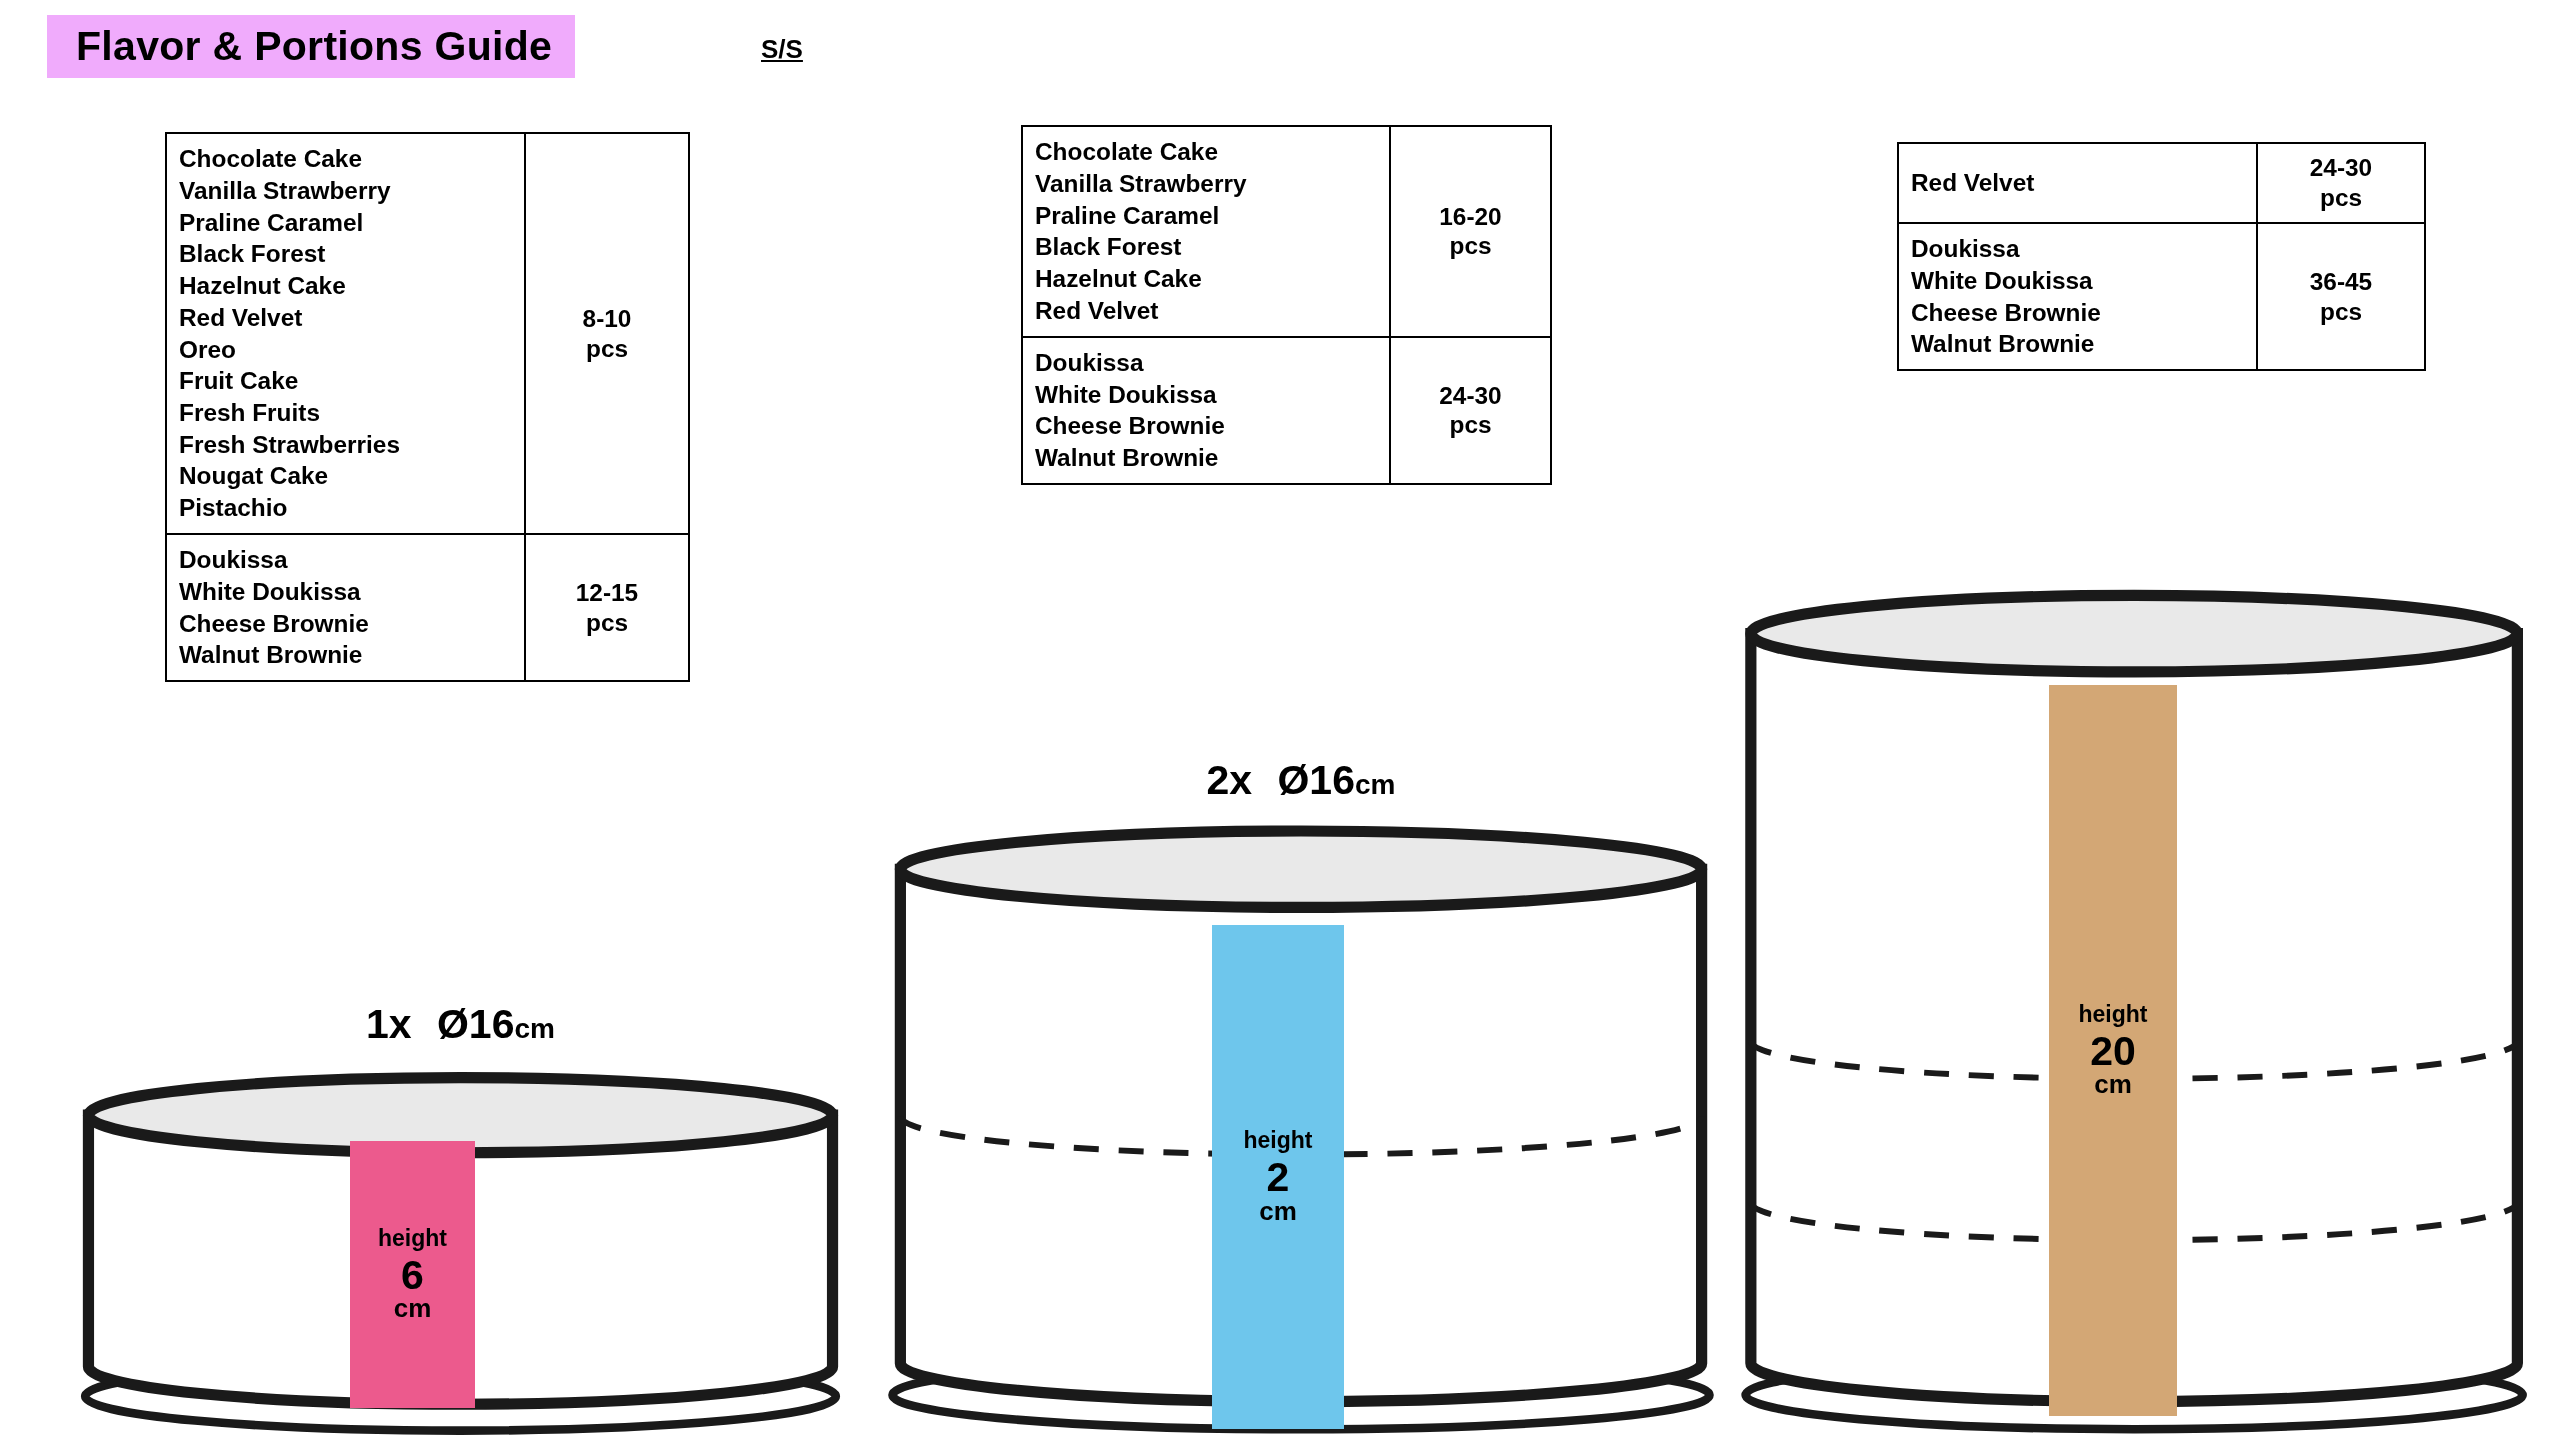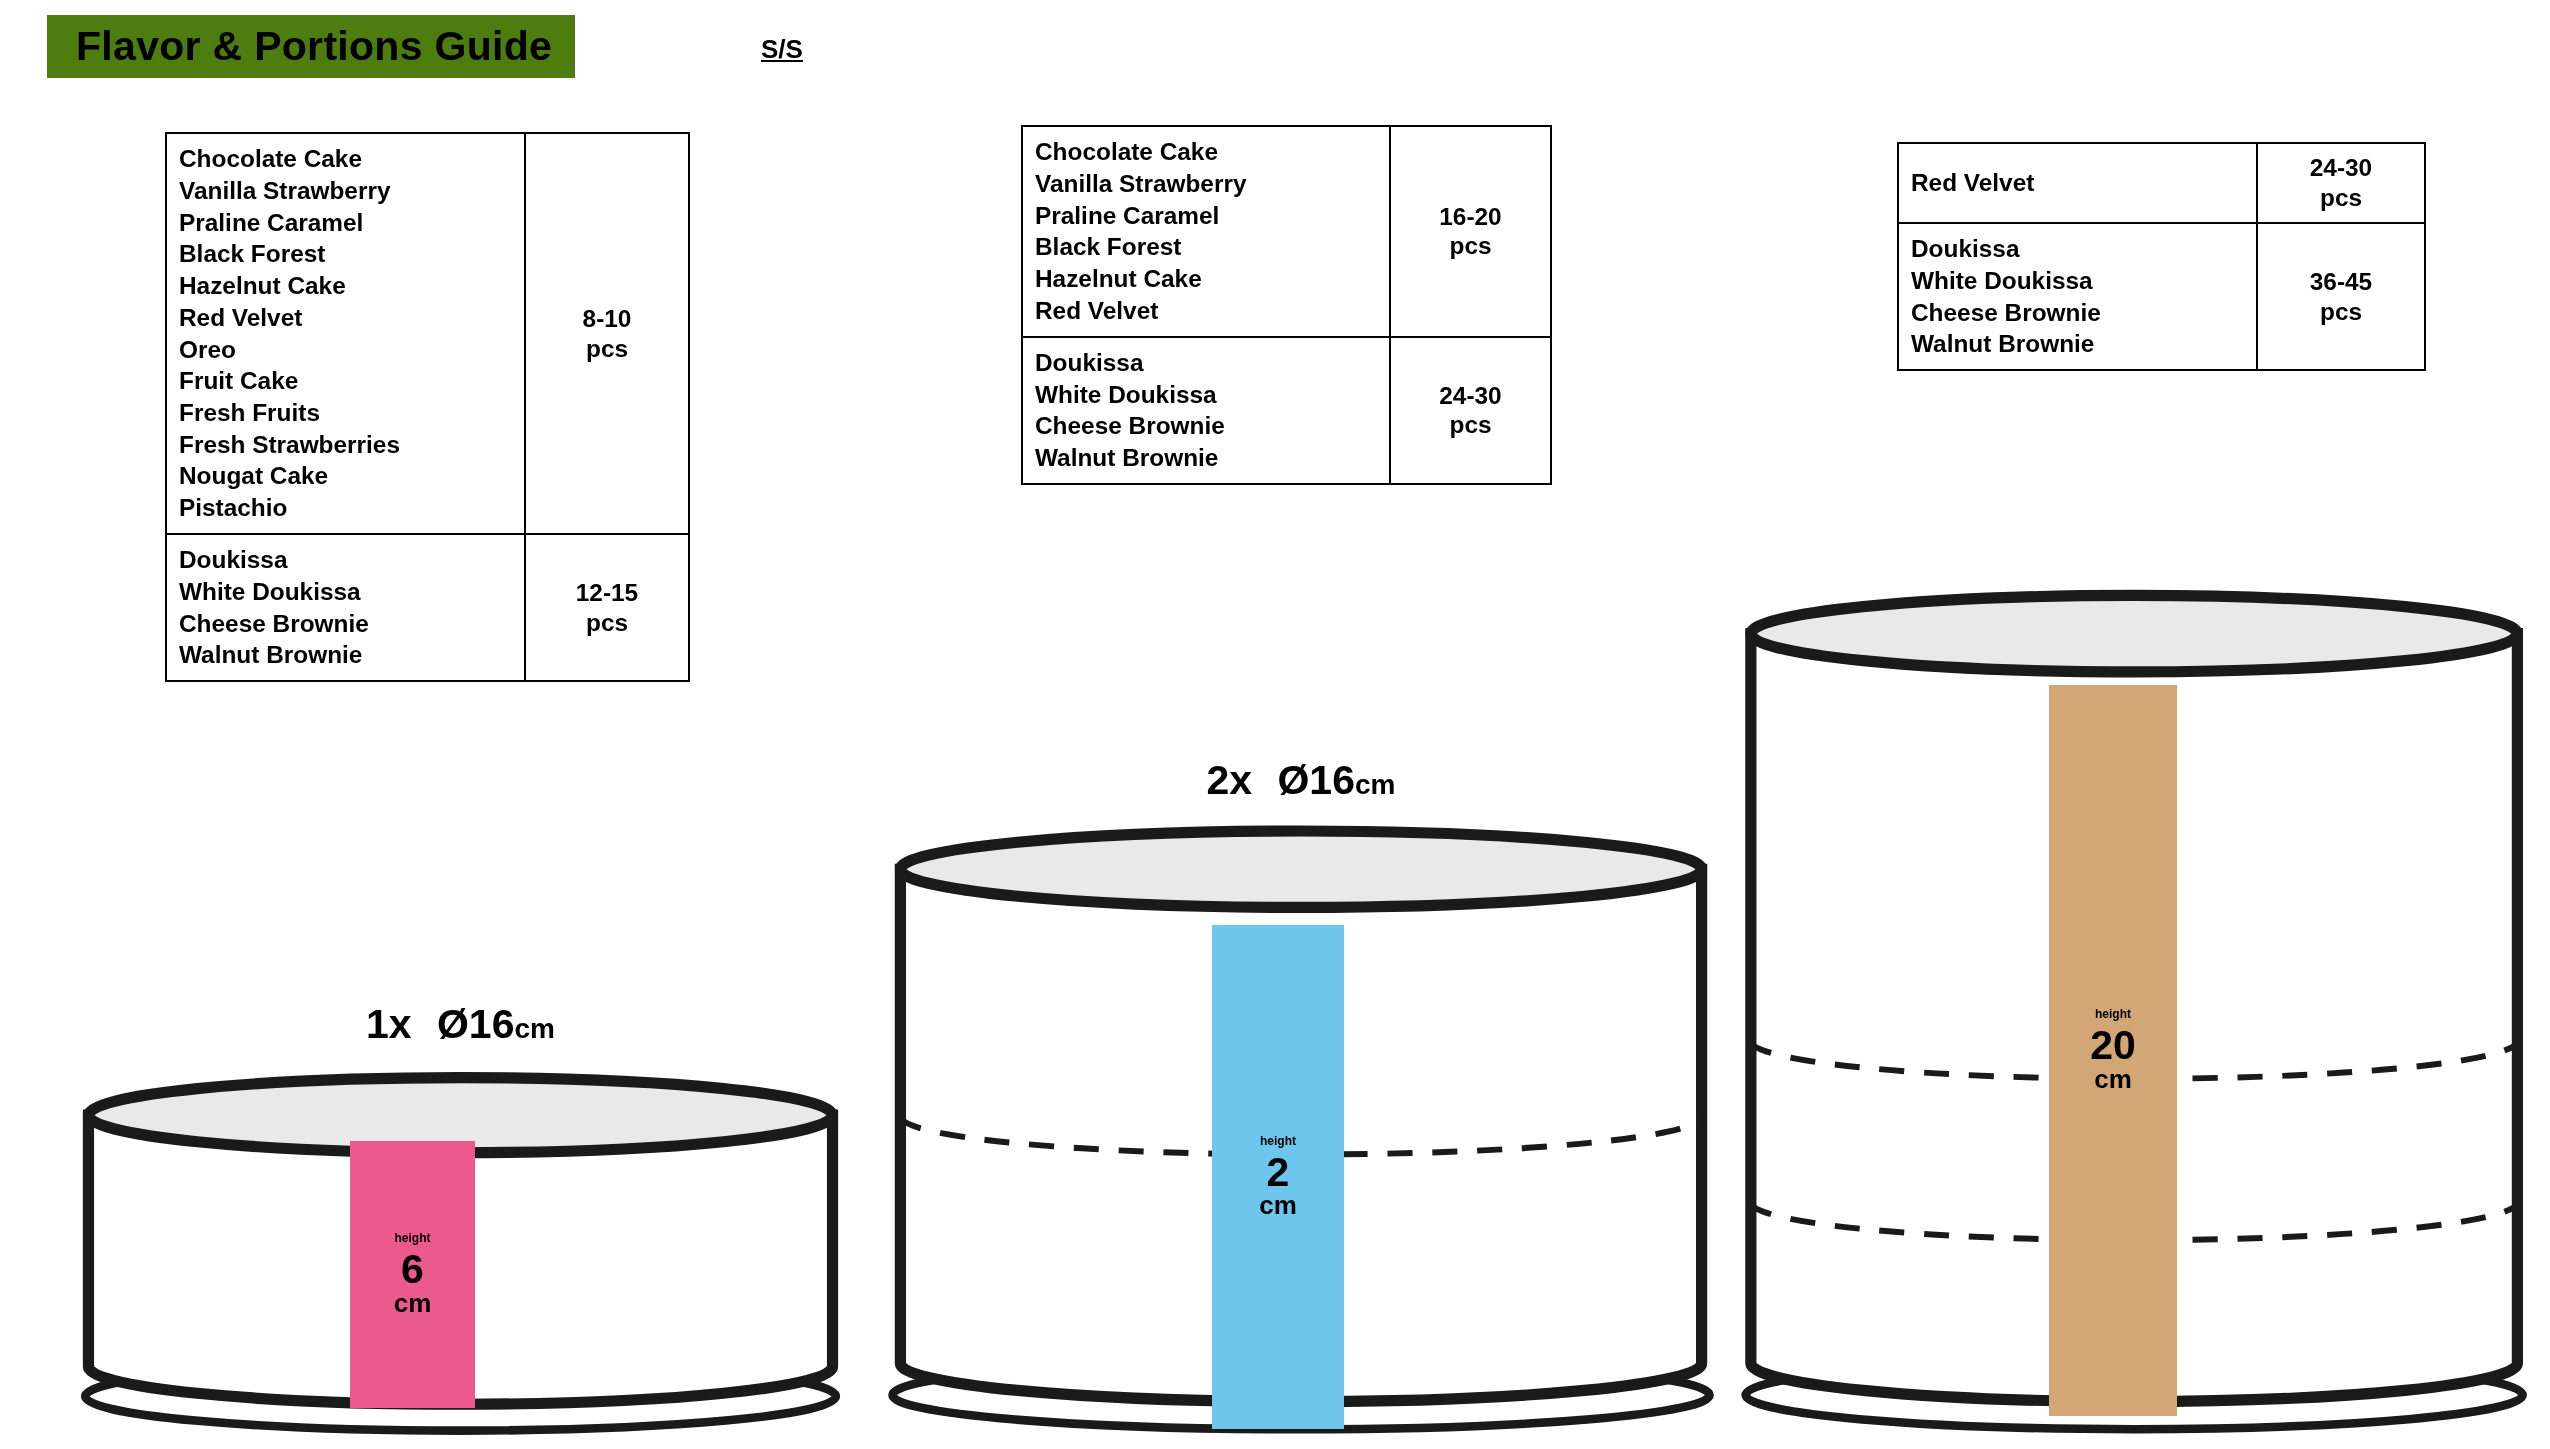--- a/index.html
+++ b/index.html
@@ -15,21 +15,21 @@
     color: #000000;
     overflow: hidden;
   }
 
   
   #title-block {
     position: absolute;
     left: 47px;
     top: 14.5px;
     height: 63px;
-    background: #4d7c0f;
+    background: #f0abfc;
     display: flex;
     align-items: center;
     padding: 0 22.4px 0 29px;
   }
   #title-text {
     font-size: 41px;
     font-weight: bold;
     letter-spacing: 0.3px;
     white-space: nowrap;
   }
@@ -95,21 +95,21 @@
 
   .height-strip {
     position: absolute;
     text-align: center;
     display: flex;
     flex-direction: column;
     align-items: center;
     justify-content: center;
   }
   .height-word {
-    font-size: 12px;
+    font-size: 23px;
     font-weight: bold;
     line-height: 1;
     margin-bottom: 5.3px;
   }
   .height-num {
     font-size: 41px;
     font-weight: bold;
     line-height: 0.98;
   }
   .height-unit {

